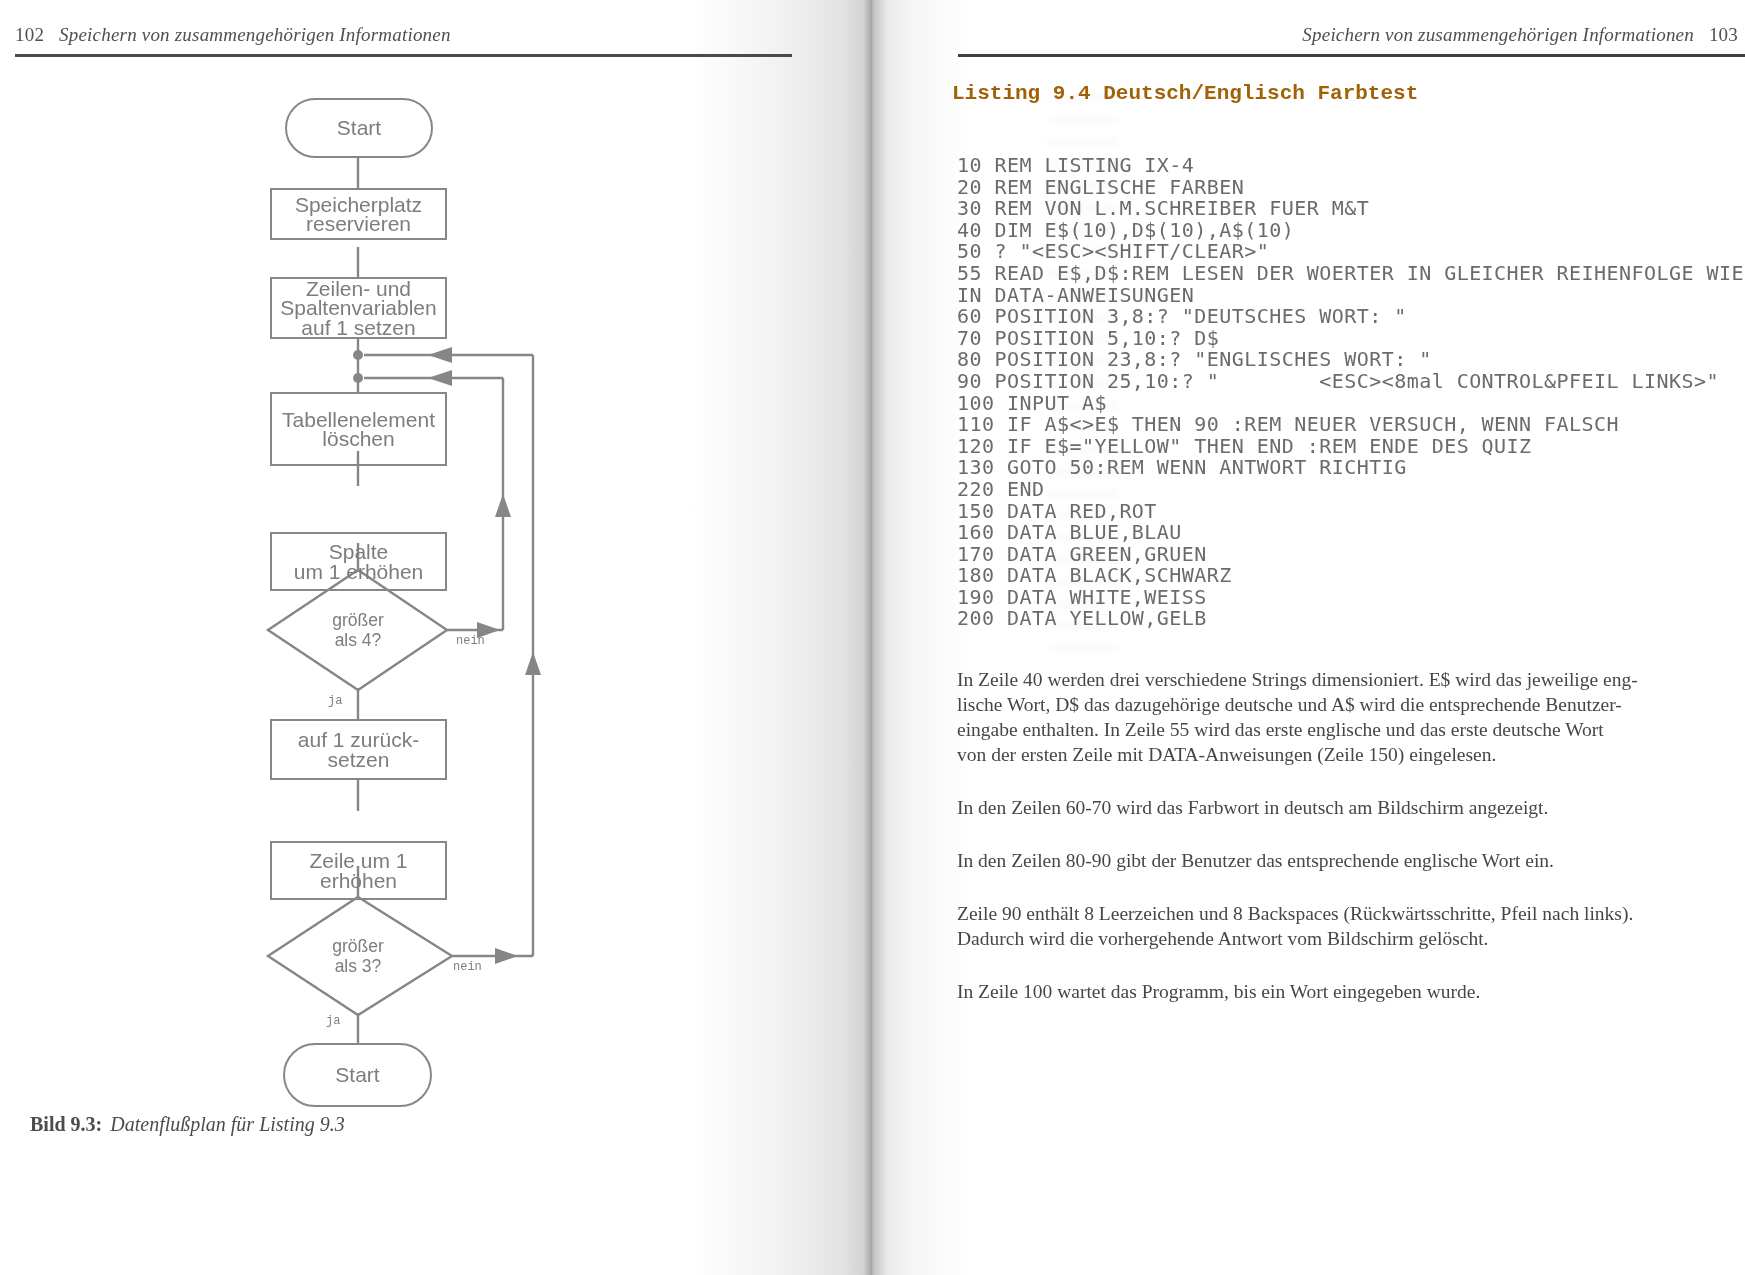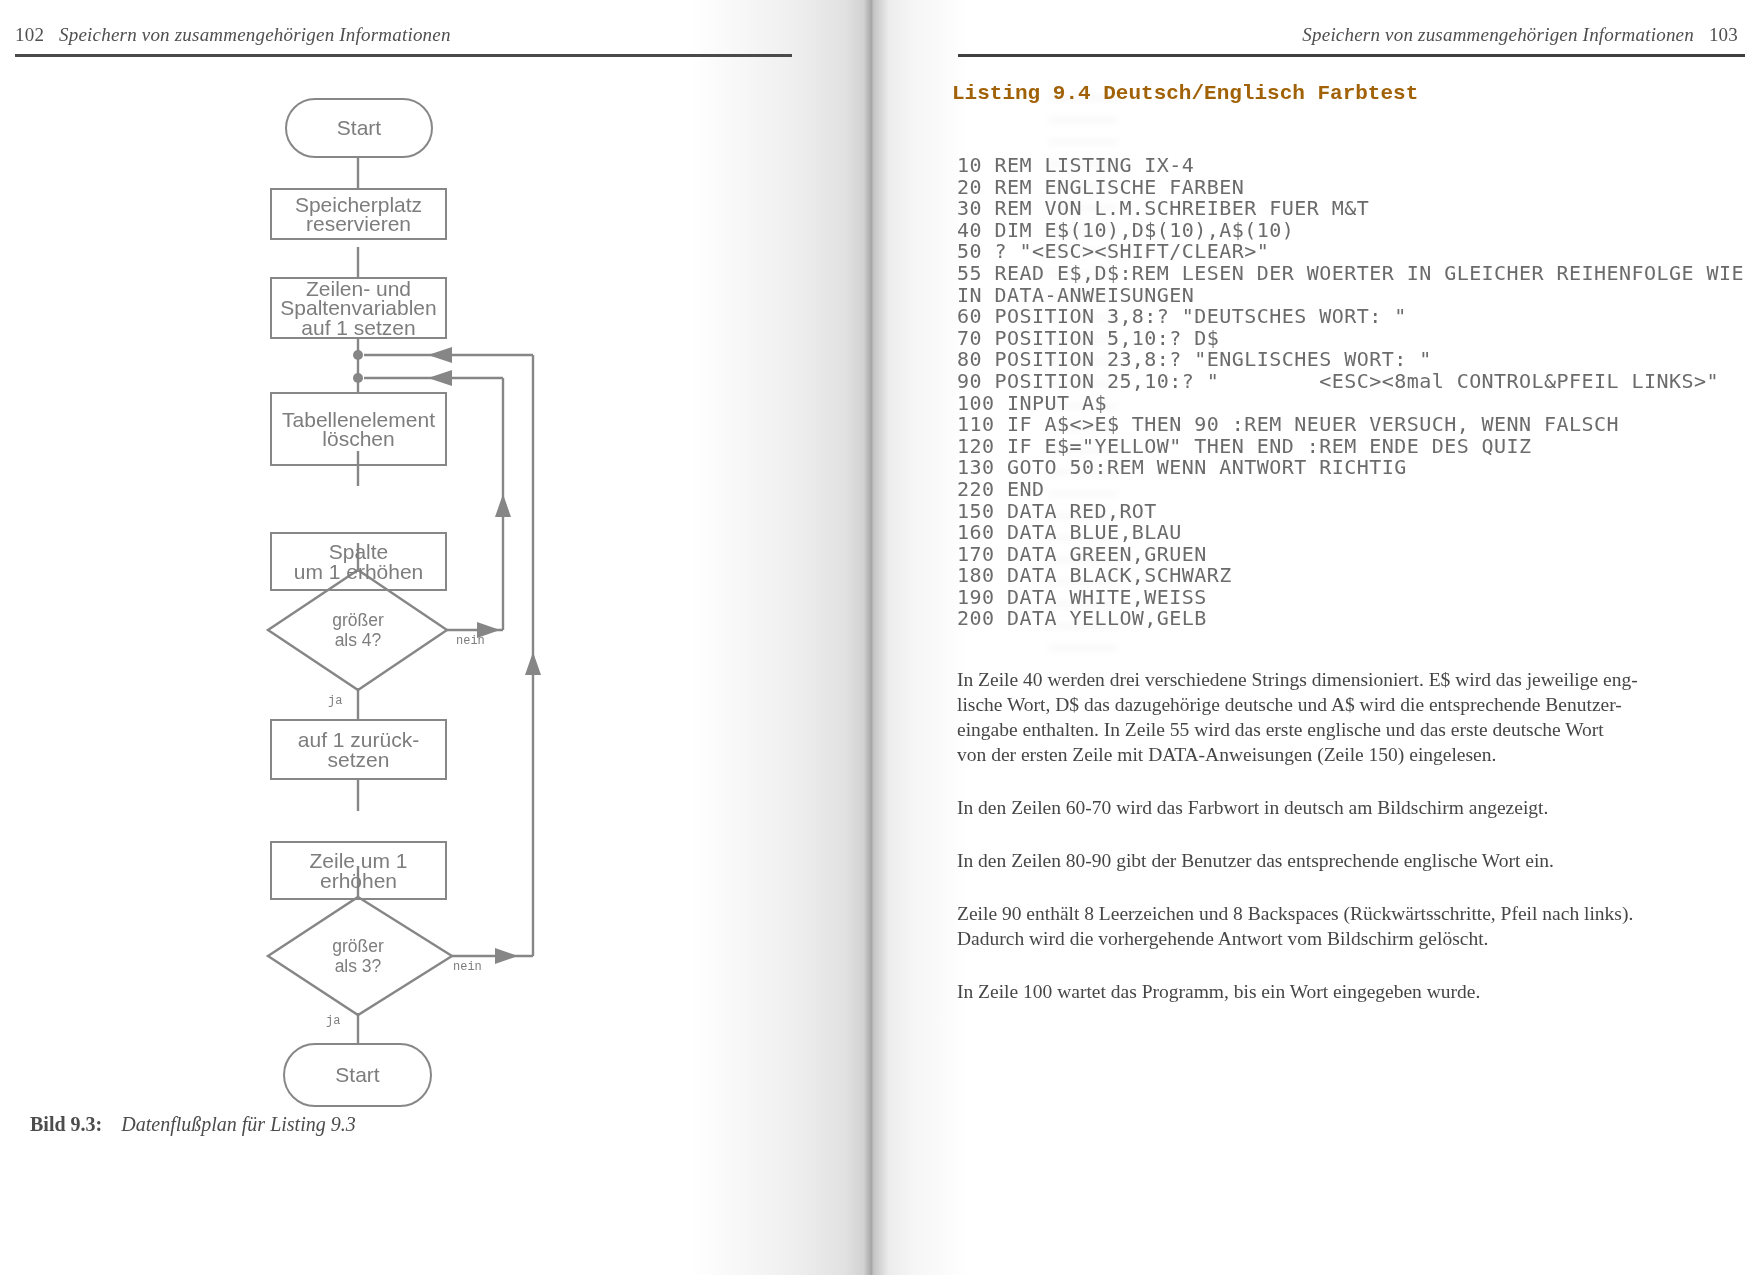--- a/index.html
+++ b/index.html
@@ -47,21 +47,21 @@
   .terminal{border-radius:32px;}
   .fc-text{position:absolute;border:none;background:none;display:flex;
     align-items:center;justify-content:center;text-align:center;
     font-family:"Liberation Sans",sans-serif;font-size:17.5px;line-height:20px;
     color:#7d7d7d;white-space:pre-line;}
   .fc-edge-label{position:absolute;font-family:Liberation Mono, monospace;
     font-size:12px;color:#7d7d7d;}
 
   .caption{left:30px;top:1113px;font-size:20px;color:#4c4c4c;}
   .caption b{font-weight:bold;}
-  .caption i{font-style:italic;margin-left:19px;}
+  .caption i{font-style:italic;margin-left:8px;}
 </style>
 </head>
 <body>
 
 <div class="abs gutter"></div>
 
 <div class="abs runhead" style="left:15px;">
   <span class="pageno">102</span>
   <em>Speichern von zusammengehörigen Informationen</em>
 </div>

